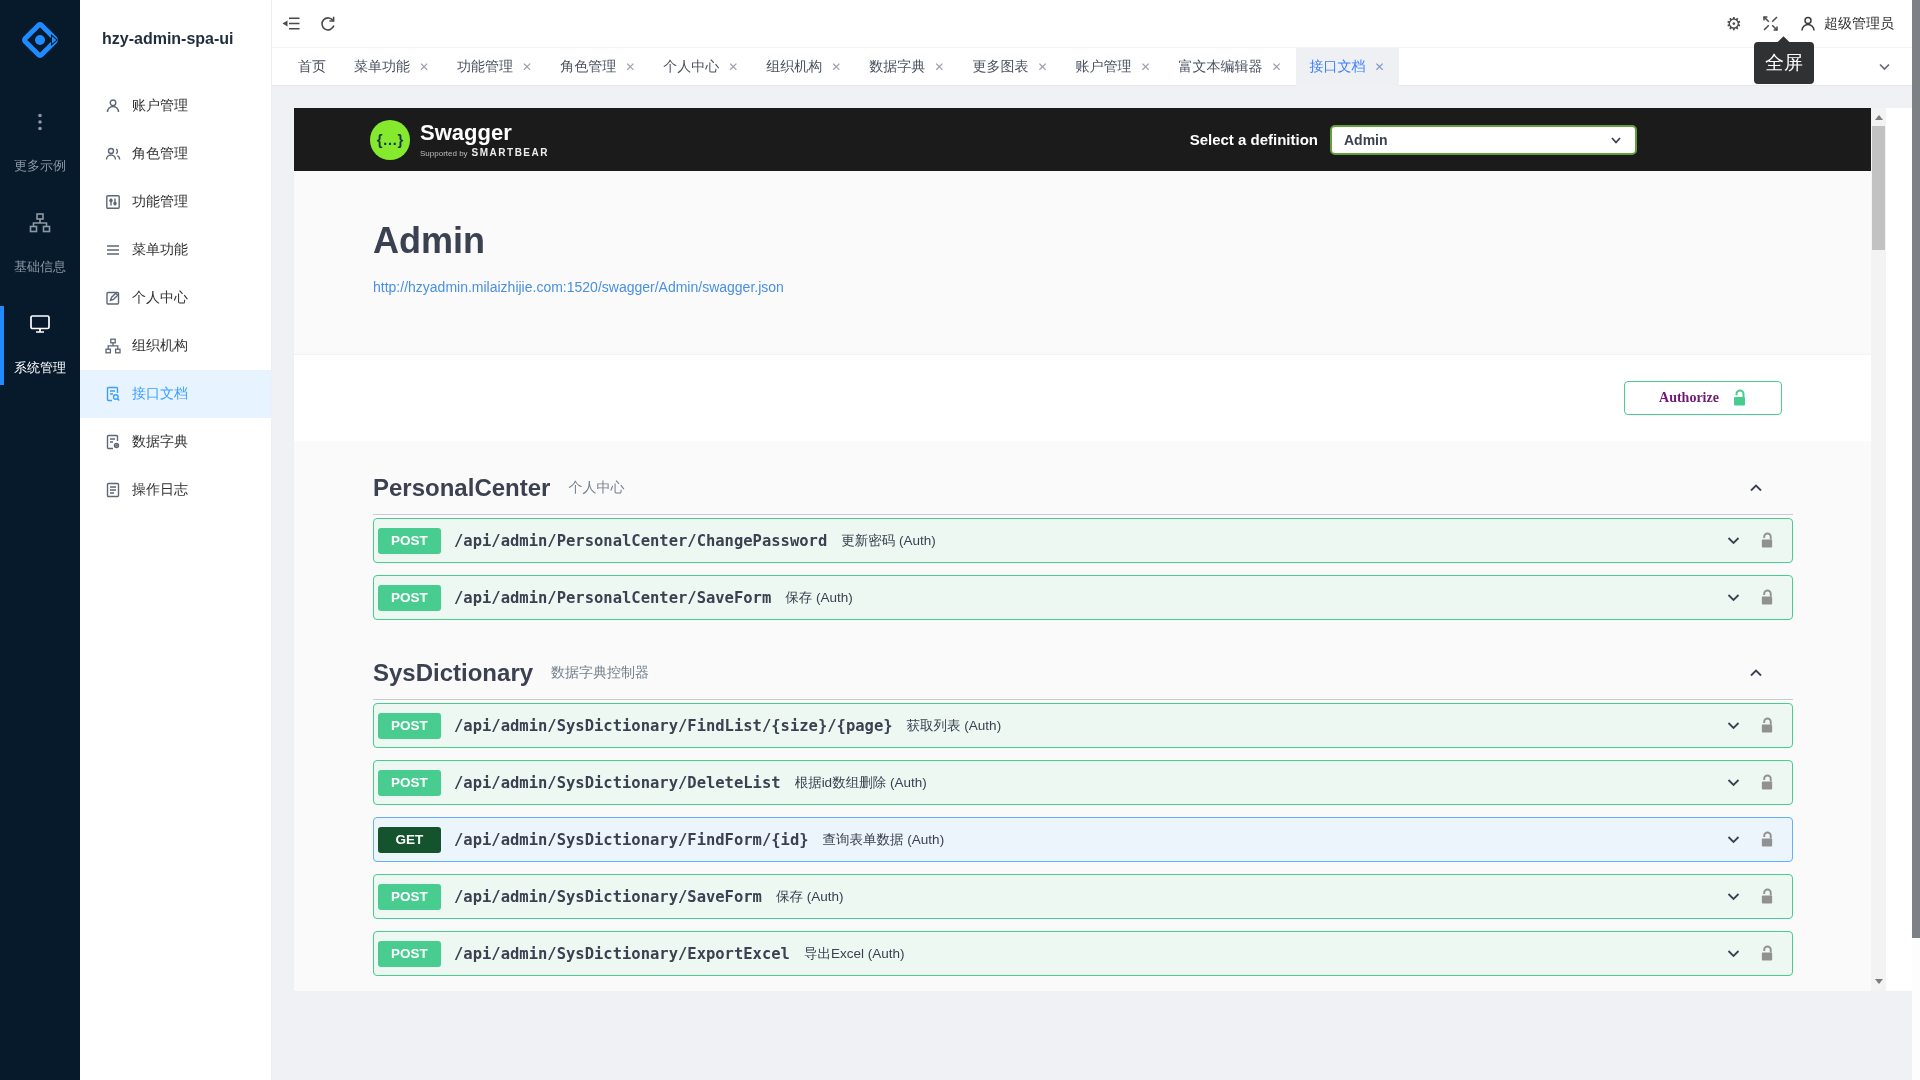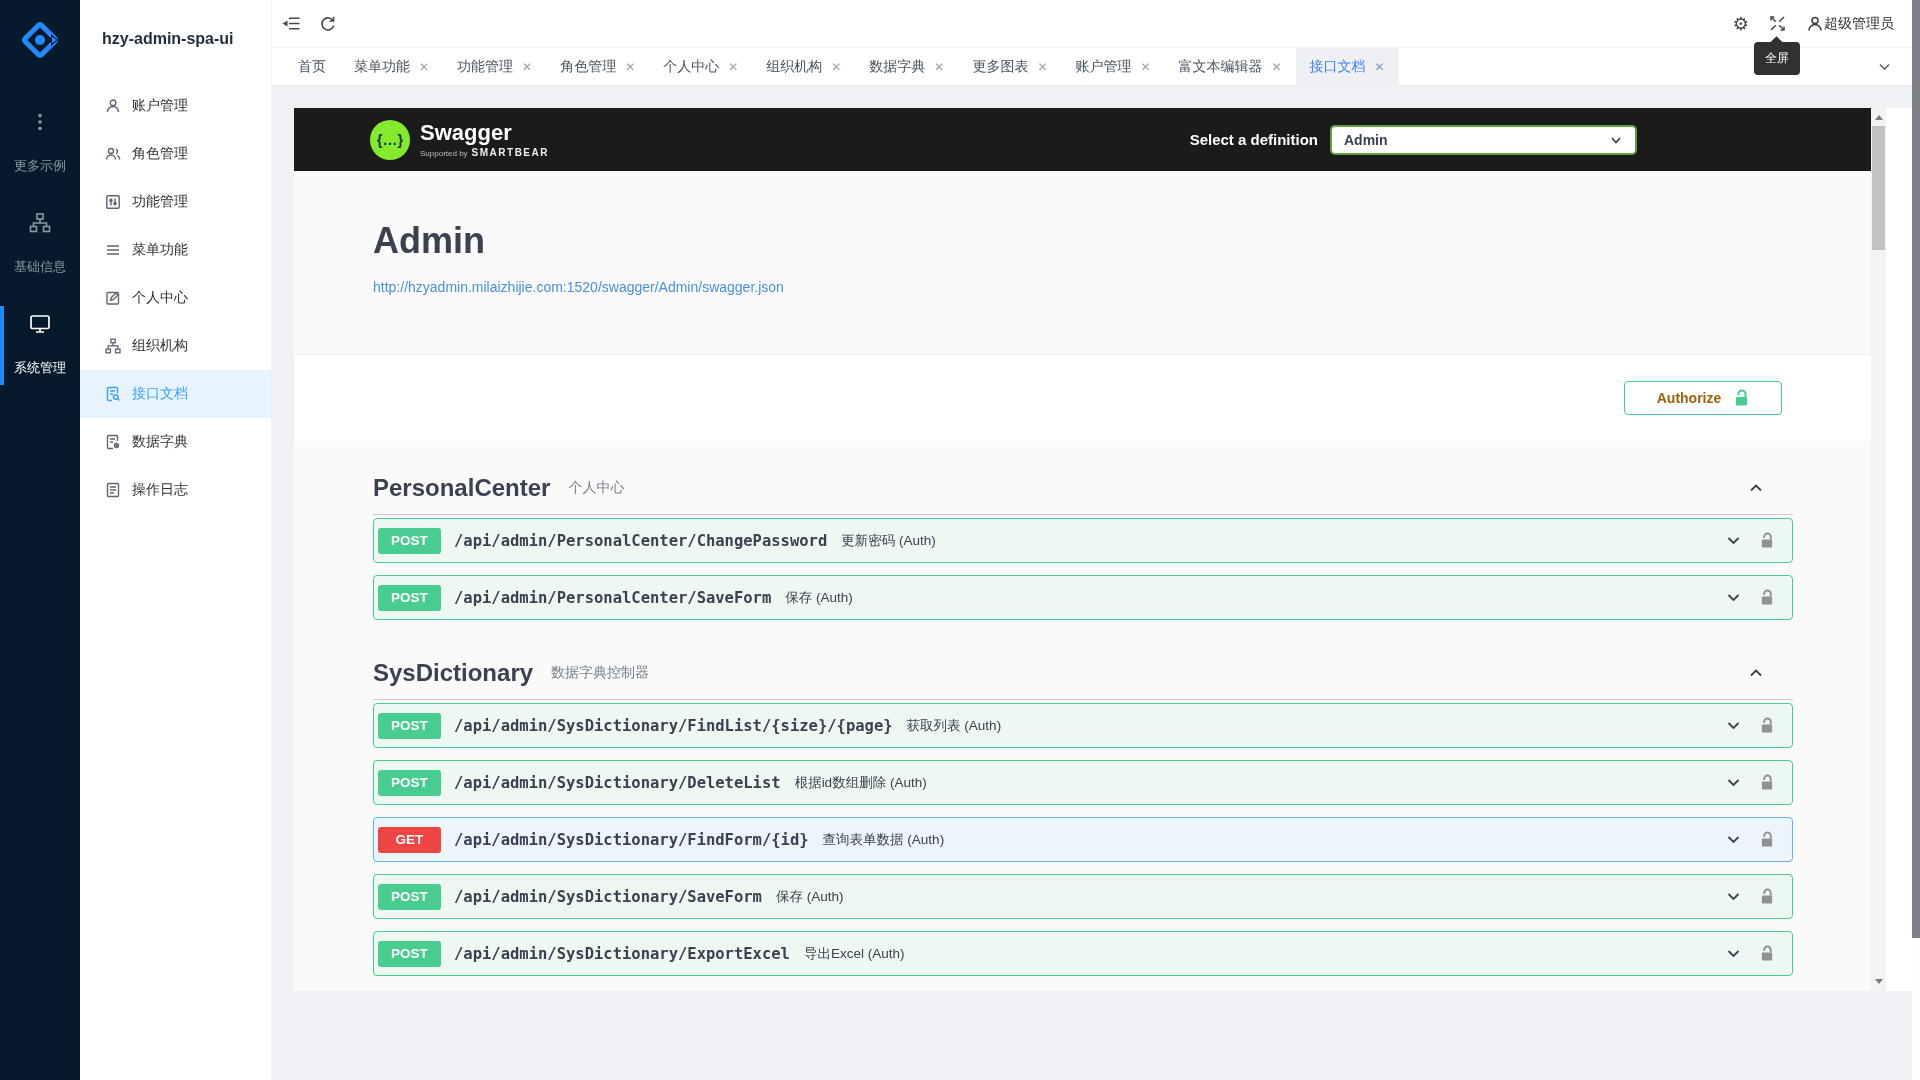--- a/index.html
+++ b/index.html
@@ -26,30 +26,30 @@
   .menu-item.active { background:#e7f3fe; color:#3d9eff; }
   .menu-item.active svg { color:#3d9eff; }
 
   
   .main { position:absolute; left:272px; top:0; width:1648px; height:1080px; }
   .topbar { height:48px; background:#fff; border-bottom:1px solid #f2f4f7; display:flex; align-items:center; padding:0 26px 0 10px; }
   .tb-left { display:flex; align-items:center; gap:18px; color:#4a4a4a; }
   .tb-right { margin-left:auto; display:flex; align-items:center; gap:20px; color:#3c3c3c; }
   .tb-icon { cursor:pointer; display:flex; align-items:center; }
   .gear-glyph { font-size:18px; line-height:18px; color:#4a4a4a; }
-  .user { display:flex; align-items:center; font-size:14px; color:#2f2f2f; cursor:pointer; }
+  .user { display:flex; align-items:center; gap:7px; font-size:14px; color:#2f2f2f; cursor:pointer; }
 
   .tabbar { position:relative; height:38px; background:#fff; border-bottom:1px solid #e6e8ec; display:flex; align-items:center; padding-left:12px; }
   .tab { height:38px; display:flex; align-items:center; gap:9px; padding:0 14px; font-size:14px; color:#4a5260; cursor:pointer; }
   .tab .x { font-size:12px; color:#9aa0ab; }
   .tab.active { background:#eef0f4; color:#3d7fff; }
   .tab.active .x { color:#7f96c9; }
   .tab-more { position:absolute; right:28px; top:0; height:100%; display:flex; align-items:center; cursor:pointer; color:#606774; }
 
-  .tooltip { position:absolute; left:1482px; top:42px; z-index:20; background:#303133; color:#fff; font-size:12px;
+  .tooltip { position:absolute; left:1482px; top:42px; z-index:20; background:#303133; color:#fff; font-size:19px;
              padding:8px 11px; border-radius:4px; }
   .tooltip::before { content:""; position:absolute; top:-4px; left:50%; margin-left:-5px; width:9px; height:9px; background:#303133; transform:rotate(45deg); }
 
   
   .content { position:absolute; left:0; top:86px; width:1648px; height:994px; background:#eff1f4; }
   .swagger-card { position:absolute; left:22px; top:22px; width:1640px; height:883px; background:#fff; }
   .sw-body { position:absolute; left:0; top:0; width:1577px; height:883px; overflow:hidden; background:#fafafa; }
 
   .sw-topbar { height:63px; background:#1b1b1b; display:flex; align-items:center; }
   .brand { margin-left:76px; display:flex; align-items:center; gap:10px; }
@@ -63,39 +63,39 @@
   .def-label { color:#fff; font-size:15px; font-weight:700; }
   .def-select { width:307px; height:30px; background:#fff; border:2px solid #62a03e; border-radius:5px; display:flex; align-items:center;
                 justify-content:space-between; padding:0 12px; font-size:14px; font-weight:700; color:#3b4151; cursor:pointer; }
 
   .sw-info { height:184px; background:#fafafa; padding:50px 0 0 79px; }
   .sw-title { font-size:36px; font-weight:700; color:#3b4151; line-height:40px; }
   .sw-url { margin-top:18px; font-size:14px; color:#4990e2; text-decoration:none; display:inline-block; cursor:pointer; }
 
   .sw-scheme { height:86px; background:#fff; box-shadow:0 1px 3px rgba(0,0,0,.18); display:flex; align-items:center;
                justify-content:flex-end; padding-right:89px; }
-  .authorize-btn { width:158px; height:34px; background:#fff; border:1px solid #49cc90; border-radius:4px; color:#a16207;
+  .authorize-btn { width:158px; height:34px; background:#fff; border:1px solid #49cc90; border-radius:4px; color:#701a75;
                    font-weight:700; font-size:14px; display:flex; align-items:center; justify-content:center; gap:13px; cursor:pointer;
-                   font-family:Liberation Sans, sans-serif; }
+                   font-family:Liberation Serif, serif; }
 
   .sw-sections { padding:34px 78px 0 79px; background:#fafafa; }
   .sec-head { display:flex; align-items:center; }
   .sec-title { font-size:24px; font-weight:700; color:#3b4151; line-height:26px; }
   .sec-desc { margin-left:18px; font-size:14px; color:#75808c; }
   .sec-toggle { margin-left:auto; margin-right:28px; cursor:pointer; display:flex; }
   .sec-divider { height:1px; background:rgba(59,65,81,.25); margin-top:13px; }
   .ops { margin-top:3px; }
   .section + .section { margin-top:40px; }
 
   .op { display:flex; align-items:center; height:45px; border:1px solid #49cc90; background:#edf8f2; border-radius:4px;
         margin-bottom:12px; padding:0 18px 0 4px; cursor:pointer; }
   .op.get { border-color:#61affe; background:#ecf4fc; }
   .badge { min-width:63px; height:26px; border-radius:3px; background:#49cc90; color:#fff; font-weight:700; font-size:13.5px;
            display:flex; align-items:center; justify-content:center; padding:0 6px; }
-  .op.get .badge { background:#ef4444; }
+  .op.get .badge { background:#14532d; }
   .path { margin-left:13px; font-family:"DejaVu Sans Mono",monospace; font-weight:700; font-size:15.5px; color:#3b4151; }
   .opdesc { margin-left:14px; font-size:13.5px; color:#3b4151; }
   .op-right { margin-left:auto; display:flex; align-items:center; gap:18px; }
 
   
   .sw-scrollbar { position:absolute; left:1577px; top:0; width:15px; height:883px; background:#f3f3f4; }
   .sw-arrow { position:absolute; left:0; width:15px; height:15px; display:flex; align-items:center; justify-content:center; cursor:pointer; }
   .sw-arrow.up { top:2px; } .sw-arrow.down { bottom:2px; }
   .tri-up { width:0; height:0; border-left:4px solid transparent; border-right:4px solid transparent; border-bottom:5px solid #7a7d81; }
   .tri-down { width:0; height:0; border-left:4px solid transparent; border-right:4px solid transparent; border-top:5px solid #7a7d81; }

